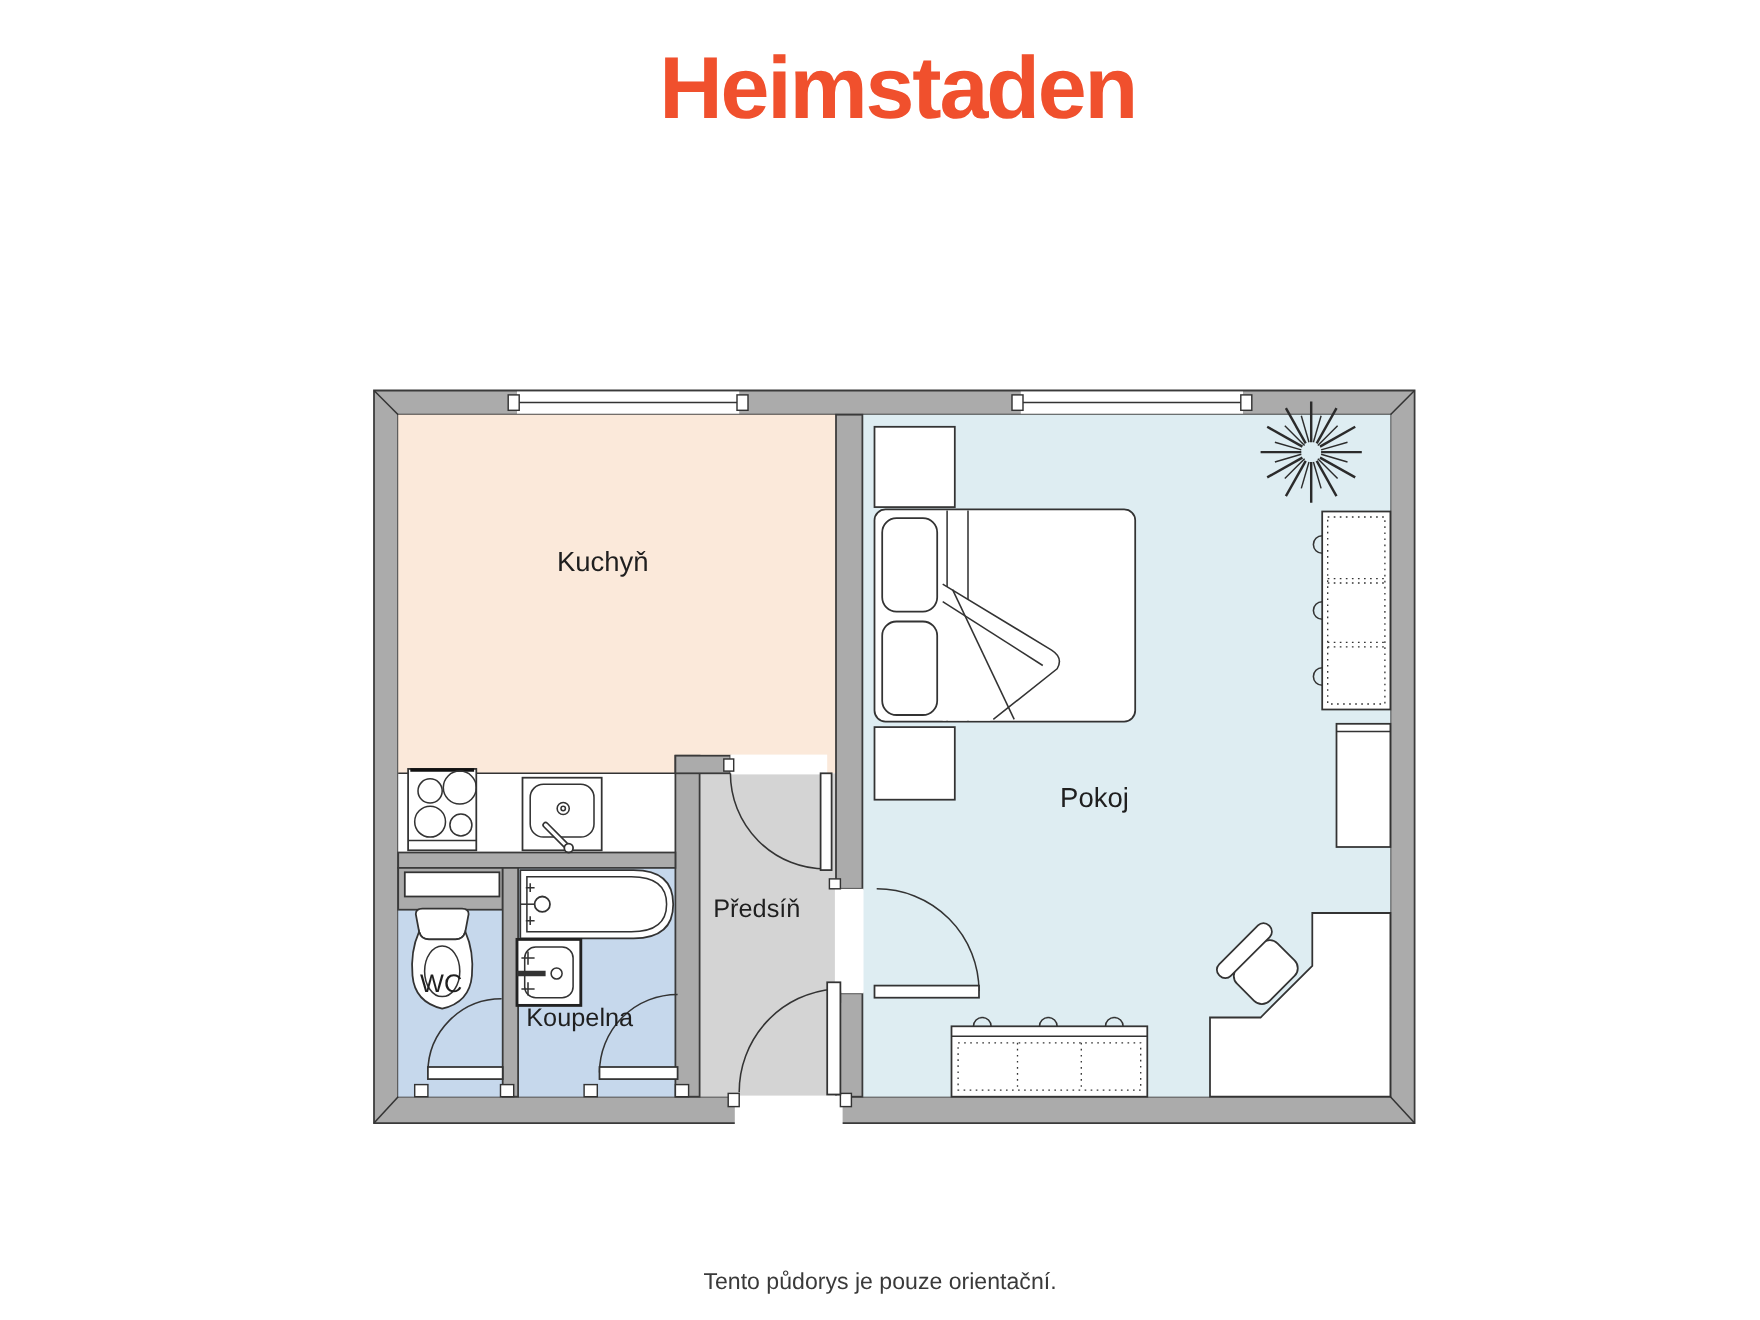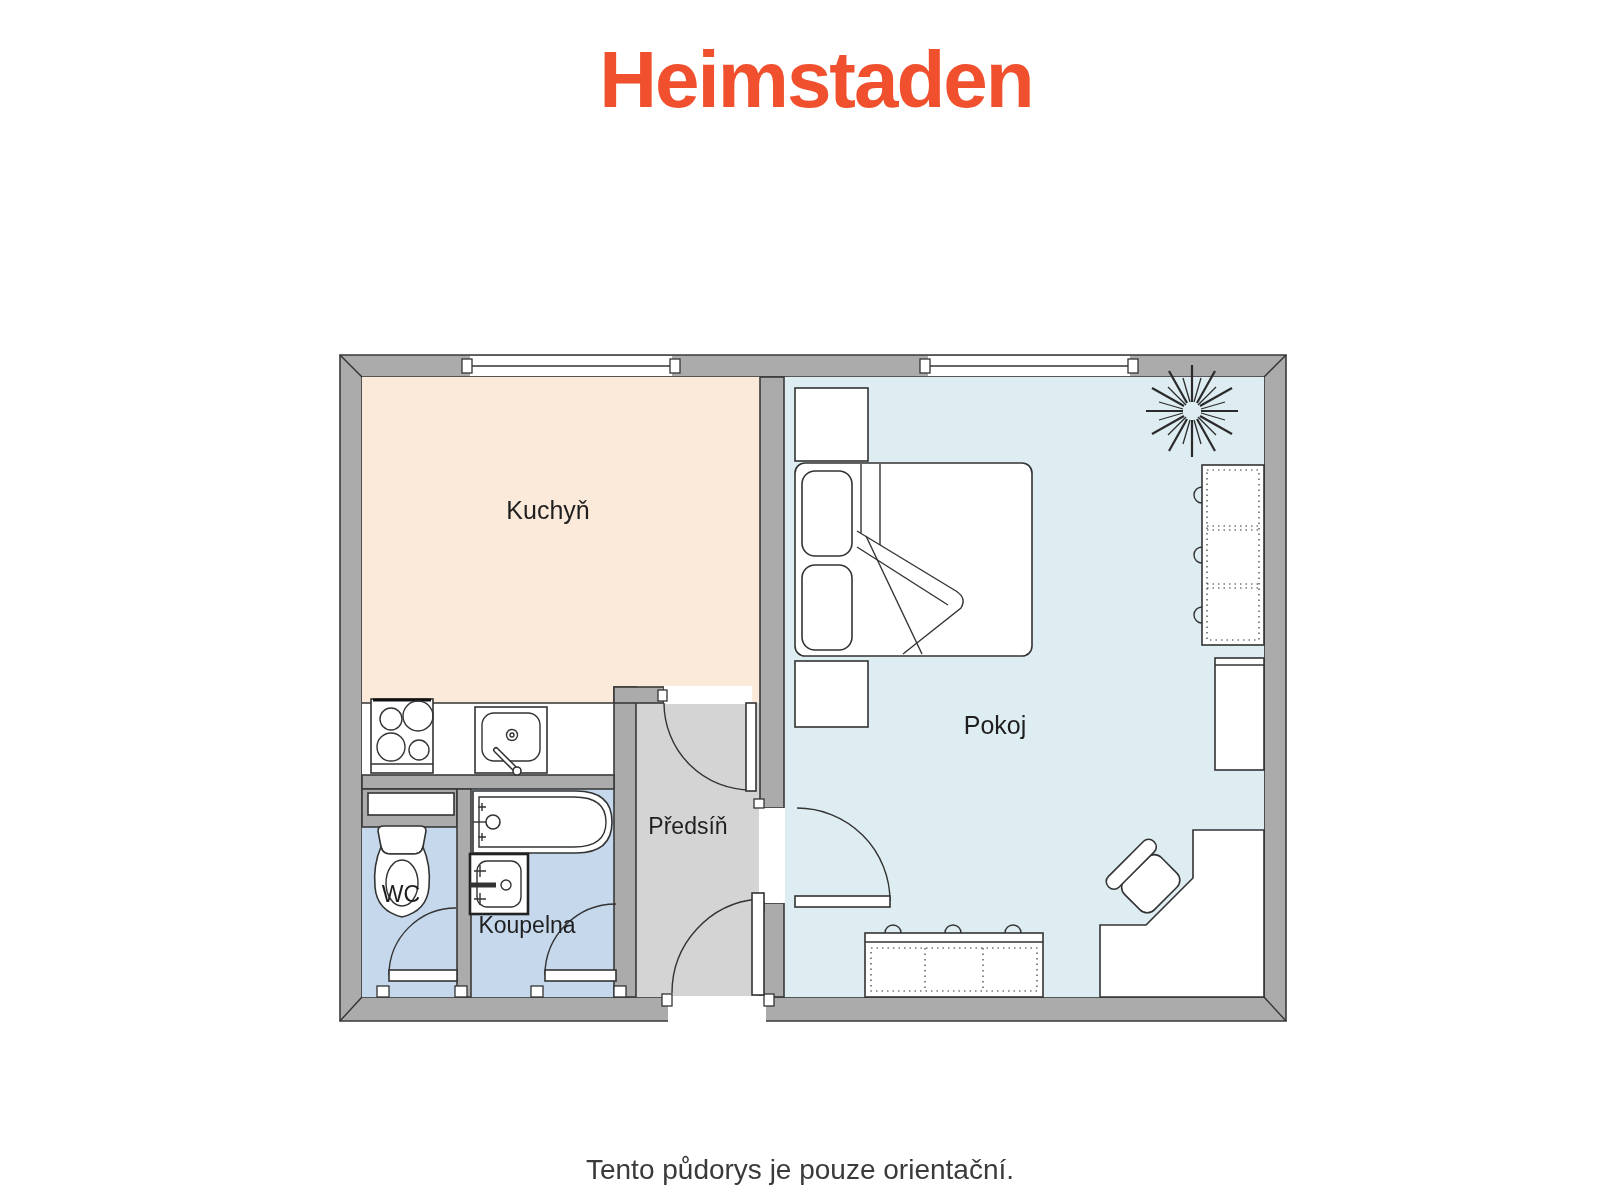--- a/index.html
+++ b/index.html
@@ -7,21 +7,21 @@
     width:1600px;height:1200px;position:relative;background:#ffffff;
     font-family:"Liberation Sans", sans-serif;overflow:hidden;
   }
   .logo{
     position:absolute;top:40px;left:16px;width:1600px;text-align:center;
     font-size:80px;font-weight:700;letter-spacing:-2px;line-height:1;
   }
   .plan-wrap{position:absolute;left:330px;top:345px;width:970px;height:690px;}
   .footer{
     position:absolute;top:1154px;left:0;width:1600px;text-align:center;
-    font-size:28px;color:#3a3a3a;
+    font-size:21px;color:#3a3a3a;
   }
   svg .wline{stroke:#3a3a3a;stroke-width:1.6;}
   svg .fx{fill:#ffffff;stroke:#333333;stroke-width:1.6;}
   svg .fx2{fill:none;stroke:#333333;stroke-width:1.4;}
   svg .door-leaf{fill:#ffffff;stroke:#333333;stroke-width:1.6;}
   svg .door-arc{fill:none;stroke:#333333;stroke-width:1.4;}
   svg .jamb{fill:#ffffff;stroke:#333333;stroke-width:1.3;}
   svg .dot{fill:none;stroke:#333333;stroke-width:1.2;stroke-dasharray:1.5 4;}
   svg .room-label{font-family:"Liberation Sans", sans-serif;font-size:25px;fill:#1f1f1f;}
   svg .room-label-sm{font-family:"Liberation Sans", sans-serif;font-size:23px;fill:#1f1f1f;}

